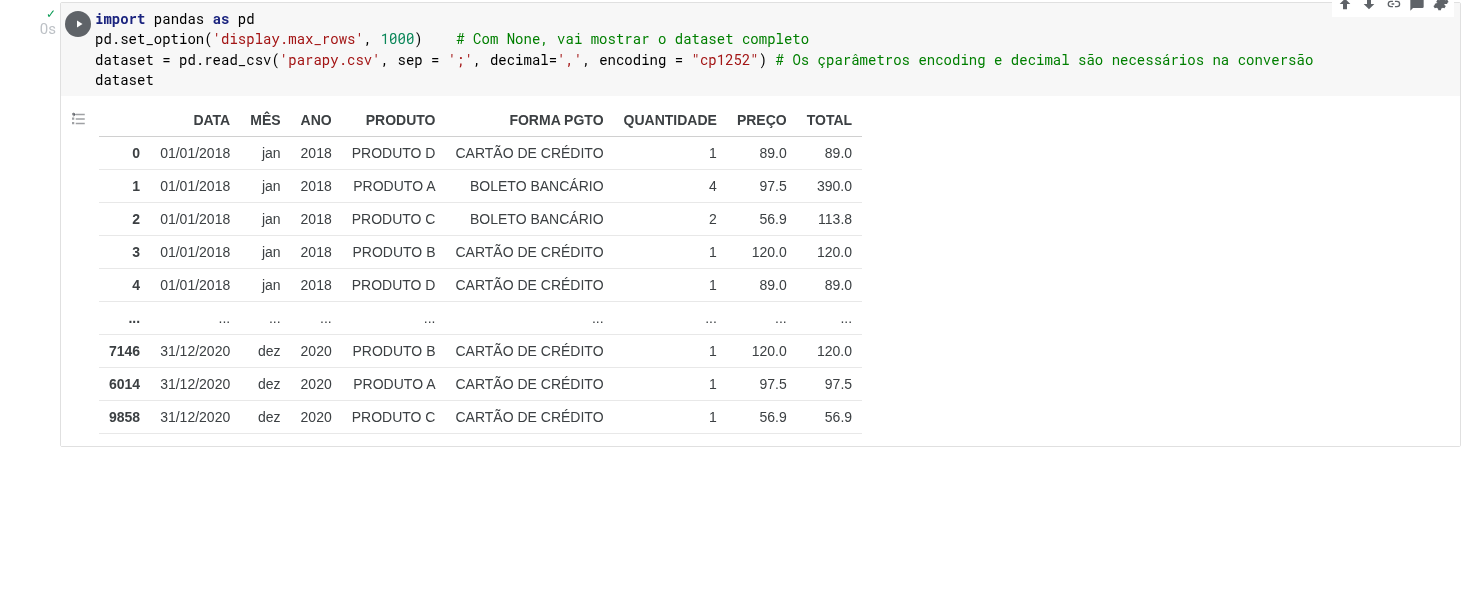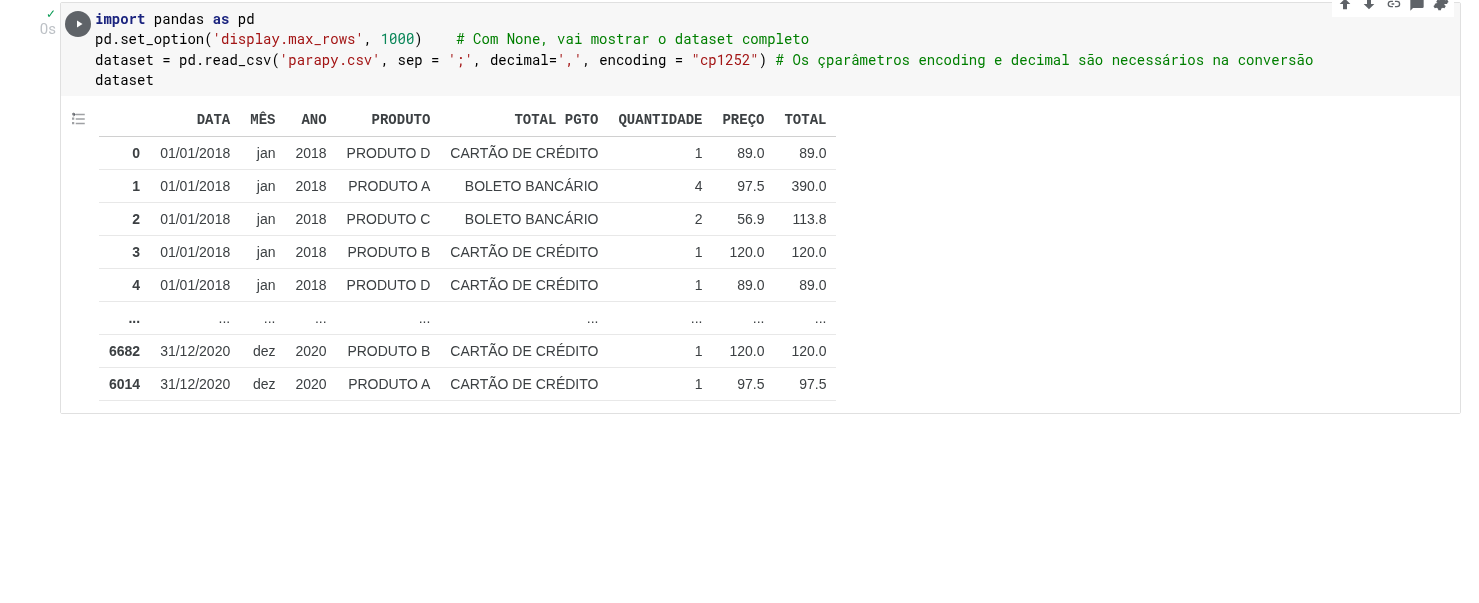--- a/index.html
+++ b/index.html
@@ -122,21 +122,20 @@
     font-family: Arial, sans-serif;
     font-size: 14px;
     margin-left: 4px;
   }
   .df-table th {
     font-weight: bold;
     text-align: right;
     padding: 8px 10px;
     border-bottom: 1px solid #d0d0d0;
     white-space: nowrap;
-    font-family: Liberation Mono, monospace;
   }
   .df-table td {
     text-align: right;
     padding: 8px 10px;
     border-bottom: 1px solid #e8e8e8;
     white-space: nowrap;
   }
   .df-table th.idx, .df-table td.idx { font-weight: bold; }
   .df-summary {
     font-family: Arial, sans-serif;
@@ -209,21 +208,21 @@
       </div>
       <div>
         <table class="df-table">
           <thead>
             <tr id="header-row">
                 <th class="idx"></th>
                 <th>DATA</th>
                 <th>MÊS</th>
                 <th>ANO</th>
                 <th>PRODUTO</th>
-                <th>TOTAL PGTO</th>
+                <th>FORMA PGTO</th>
                 <th>QUANTIDADE</th>
                 <th>PREÇO</th>
                 <th>TOTAL</th>
               </tr>
           </thead>
           <tbody id="table-body">
               <tr>
                 <td class="idx">0</td>
                 <td>01/01/2018</td>
                 <td>jan</td>
@@ -283,40 +282,51 @@
                 <td>...</td>
                 <td>...</td>
                 <td>...</td>
                 <td>...</td>
                 <td>...</td>
                 <td>...</td>
                 <td>...</td>
                 <td>...</td>
               </tr>
               <tr>
-                <td class="idx">6682</td>
+                <td class="idx">7146</td>
                 <td>31/12/2020</td>
                 <td>dez</td>
                 <td>2020</td>
                 <td>PRODUTO B</td>
                 <td>CARTÃO DE CRÉDITO</td>
                 <td>1</td>
                 <td>120.0</td>
                 <td>120.0</td>
               </tr>
               <tr>
                 <td class="idx">6014</td>
                 <td>31/12/2020</td>
                 <td>dez</td>
                 <td>2020</td>
                 <td>PRODUTO A</td>
                 <td>CARTÃO DE CRÉDITO</td>
                 <td>1</td>
                 <td>97.5</td>
                 <td>97.5</td>
               </tr>
+              <tr>
+                <td class="idx">9858</td>
+                <td>31/12/2020</td>
+                <td>dez</td>
+                <td>2020</td>
+                <td>PRODUTO C</td>
+                <td>CARTÃO DE CRÉDITO</td>
+                <td>1</td>
+                <td>56.9</td>
+                <td>56.9</td>
+              </tr>
             </tbody>
         </table>
       </div>
     </div>
 
   </div>
 </div>
 
 </body></html>

